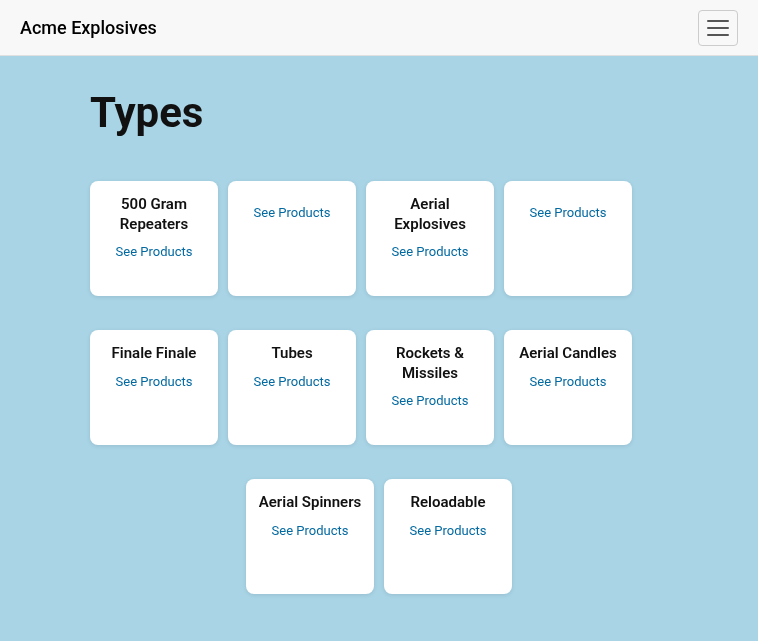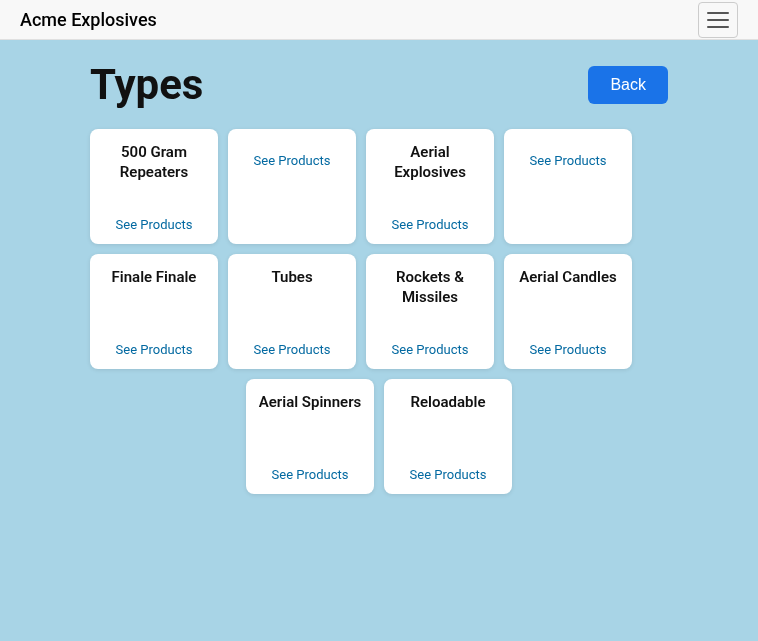--- a/index.html
+++ b/index.html
@@ -16,21 +16,21 @@
       overflow: hidden;
     }
 
     
     .navbar {
       background-color: #f8f8f8;
       display: flex;
       align-items: center;
       justify-content: space-between;
       padding: 0 20px;
-      height: 40px;
+      height: 56px;
       border-bottom: 1px solid #e0e0e0;
     }
 
     .navbar-brand {
       font-size: 18px;
       font-weight: 500;
       color: #000;
     }
 
     .hamburger-btn {
@@ -51,21 +51,21 @@
     .hamburger-btn span {
       display: block;
       width: 22px;
       height: 2px;
       background-color: #555;
       border-radius: 1px;
     }
 
     
     .main-content {
-      padding: 20px 90px;
+      padding: 32px 90px;
     }
 
     
     .title-row {
       display: flex;
       align-items: center;
       justify-content: space-between;
       margin-bottom: 20px;
     }
 
@@ -105,24 +105,24 @@
 
     
     .product-card {
       background-color: #fff;
       border-radius: 8px;
       width: 128px;
       min-height: 115px;
       display: flex;
       flex-direction: column;
       align-items: center;
-      justify-content: space-between;
       padding: 14px 10px 12px;
       box-shadow: 0 1px 4px rgba(0,0,0,0.1);
       cursor: pointer;
+      margin-top: 24px;
     }
 
     .product-card-name {
       font-size: 15px;
       font-weight: 600;
       color: #111;
       text-align: center;
       line-height: 1.3;
     }
 
@@ -142,21 +142,20 @@
     <span></span>
     <span></span>
     <span></span>
   </button>
 </nav>
 
 <div class="main-content">
 
   <div class="title-row">
     <h1 class="page-title">Types</h1>
-    <button class="back-btn">Back</button>
   </div>
 
   <div class="product-grid">
 
     <div class="product-row">
       <div class="product-card">
         <span class="product-card-name">500 Gram Repeaters</span>
         <span class="product-card-link">See Products</span>
       </div>
       <div class="product-card">

